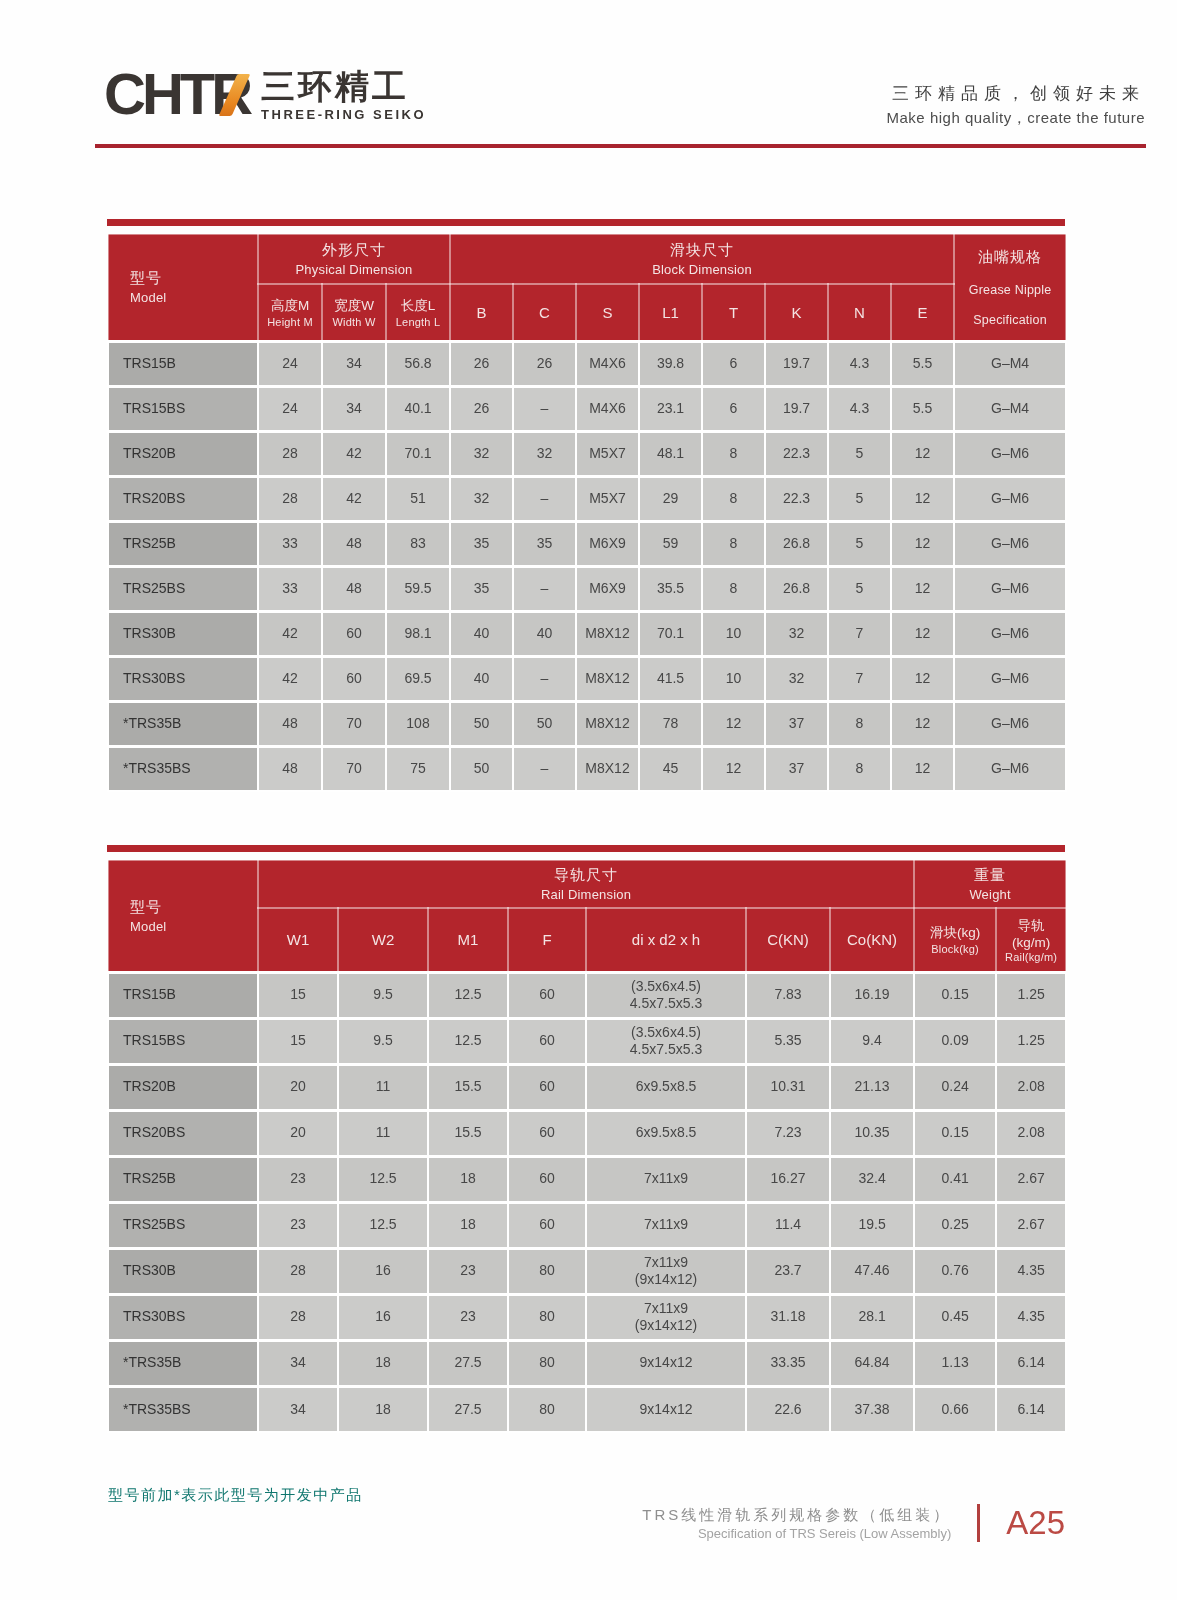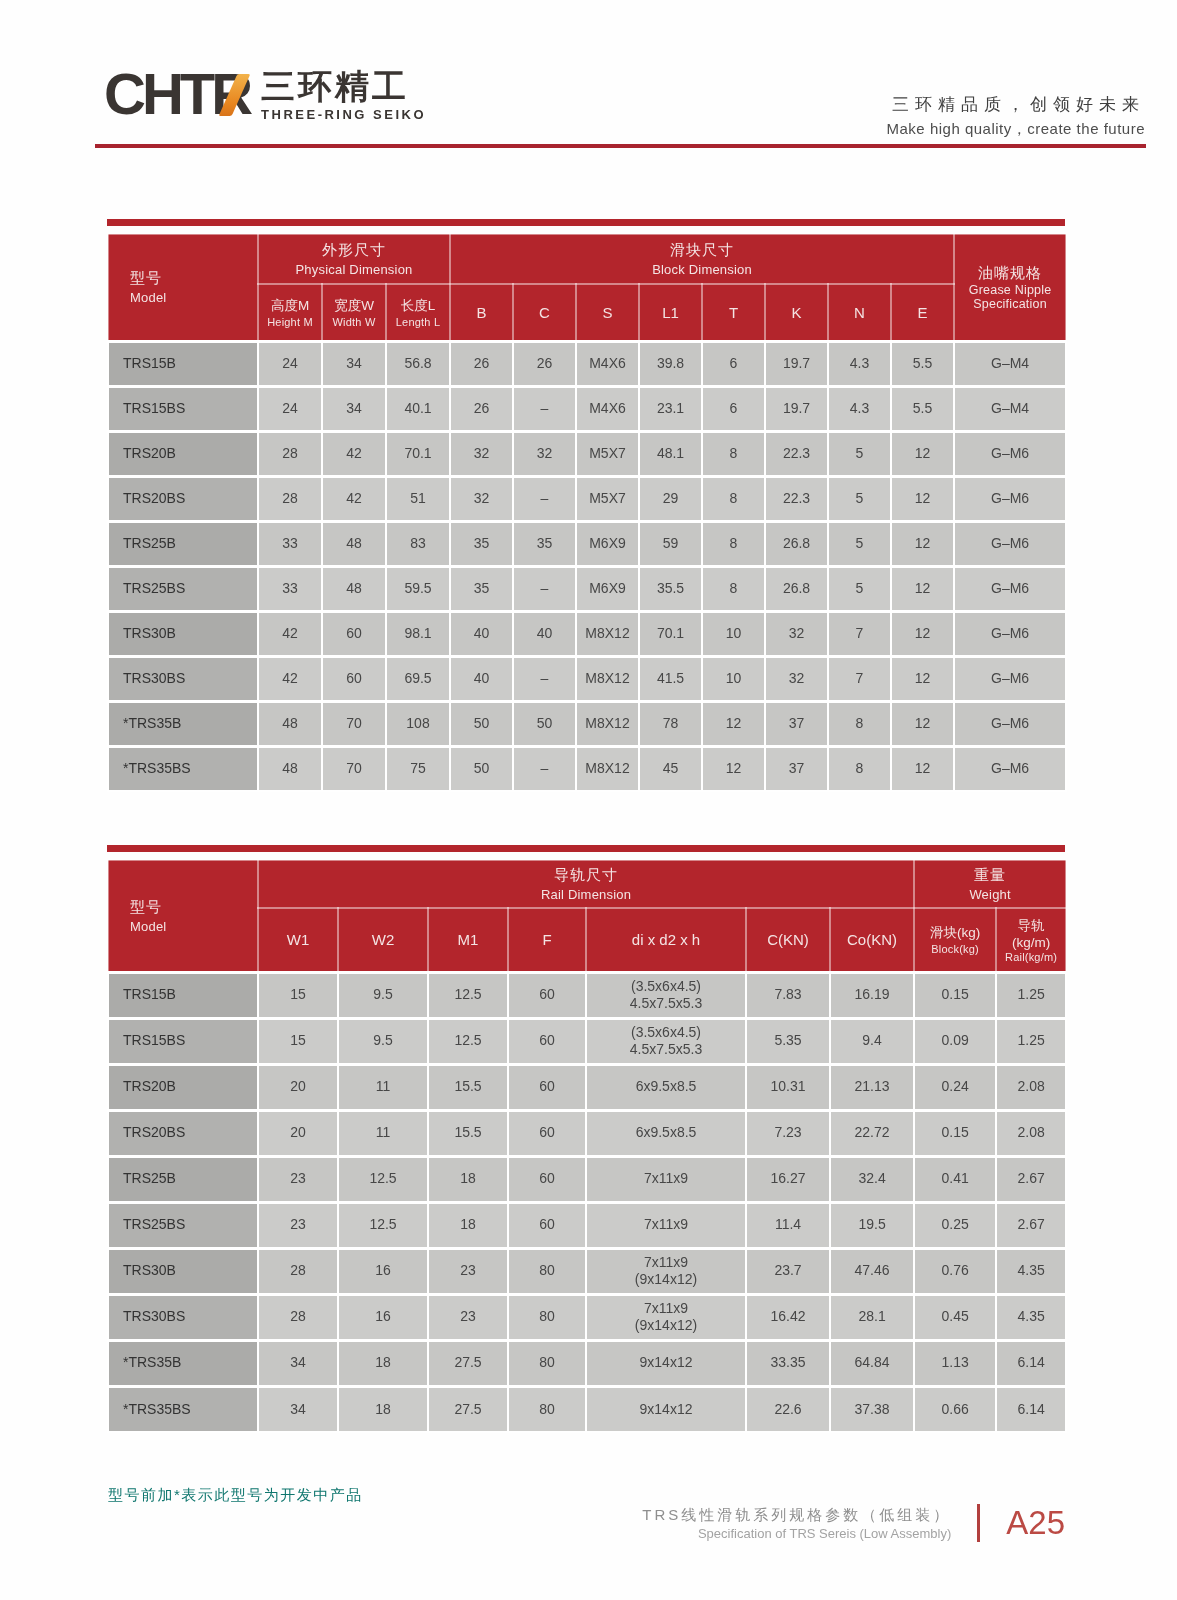--- a/index.html
+++ b/index.html
@@ -19,21 +19,21 @@
   }
   .logo-accent {
     position:absolute; right:8px; top:8px; width:13px; height:42px;
     background:linear-gradient(180deg,#f2b24a 0%,#e8861f 70%,#d8731a 100%);
     transform:skewX(-24deg); border-radius:2px;
   }
   .logo-names { margin-left:12px; margin-top:2px; }
   .logo-cn { font-size:34px; font-weight:bold; color:#3a3532; letter-spacing:3px; line-height:1.1; }
   .logo-en { font-size:13px; font-weight:bold; color:#3a3532; letter-spacing:2.5px; margin-top:2px; }
 
-  .slogan { position:absolute; right:32px; top:93px; text-align:right; }
+  .slogan { position:absolute; right:32px; top:82px; text-align:right; }
   .slogan-cn { font-size:17px; color:#3f3f3f; letter-spacing:6px; }
   .slogan-en { font-size:15px; color:#4d4d4d; margin-top:4px; letter-spacing:0.5px; }
 
   .head-rule { position:absolute; left:95px; right:31px; top:144px; height:4px; background:#a8232e; }
 
   
   .tbl-wrap { position:absolute; left:107px; width:958px; }
   #t1 { top:219px; }
   #t2 { top:845px; }
   .strip { height:7px; background:#b3252c; margin-bottom:7px; }
@@ -41,21 +41,21 @@
   table { width:100%; border-collapse:collapse; table-layout:fixed; }
   thead th {
     background:#b3252c; color:#f4e4e4; font-weight:normal;
     border:2px solid rgba(255,255,255,0.45);
     vertical-align:middle; text-align:center; padding:2px;
   }
   thead .h-cn { display:block; font-size:15px; letter-spacing:1px; }
   thead .h-en { display:block; font-size:13px; margin-top:2px; letter-spacing:0.2px; }
   thead .h-cn.sm { font-size:13.5px; letter-spacing:0; }
   thead .h-en.sm { font-size:11px; margin-top:1px; }
-  thead .h-en.xs { font-size:12.5px; margin-top:0; }
+  thead .h-en.xs { font-size:12.5px; margin-top:16px; }
   thead th.model-th { text-align:left; padding-left:21px; }
   thead th.letter { font-size:15px; color:#f4e4e4; }
   #t1 thead tr:first-child th { height:50px; }
   #t1 thead tr:last-child th { height:57px; }
   #t2 thead tr:first-child th { height:48px; }
   #t2 thead tr:last-child th { height:64px; }
 
   tbody td {
     border:2px solid #ffffff; border-top-width:3px;
     background:#c6c6c4; text-align:center;
@@ -404,21 +404,21 @@
             <td>2.08</td>
           </tr>
           <tr>
             <td class="model-cell">TRS20BS</td>
             <td>20</td>
             <td>11</td>
             <td>15.5</td>
             <td>60</td>
             <td>6x9.5x8.5</td>
             <td>7.23</td>
-            <td>22.72</td>
+            <td>10.35</td>
             <td>0.15</td>
             <td>2.08</td>
           </tr>
           <tr>
             <td class="model-cell">TRS25B</td>
             <td>23</td>
             <td>12.5</td>
             <td>18</td>
             <td>60</td>
             <td>7x11x9</td>
@@ -451,21 +451,21 @@
             <td>0.76</td>
             <td>4.35</td>
           </tr>
           <tr>
             <td class="model-cell">TRS30BS</td>
             <td>28</td>
             <td>16</td>
             <td>23</td>
             <td>80</td>
             <td>7x11x9<br>(9x14x12)</td>
-            <td>16.42</td>
+            <td>31.18</td>
             <td>28.1</td>
             <td>0.45</td>
             <td>4.35</td>
           </tr>
           <tr>
             <td class="model-cell">*TRS35B</td>
             <td>34</td>
             <td>18</td>
             <td>27.5</td>
             <td>80</td>

